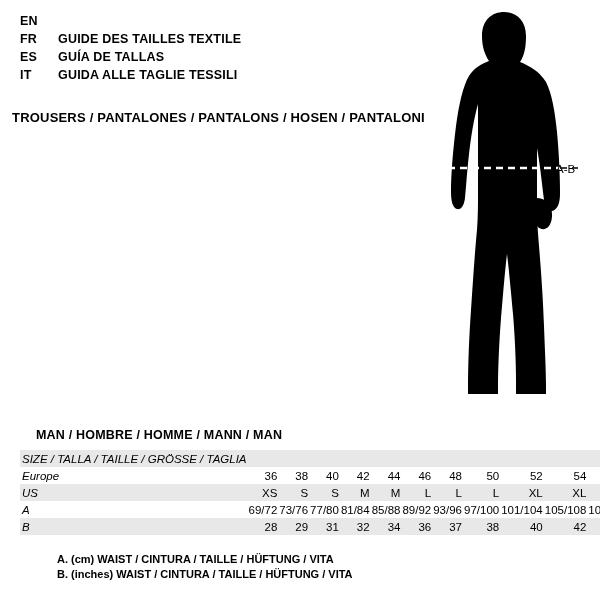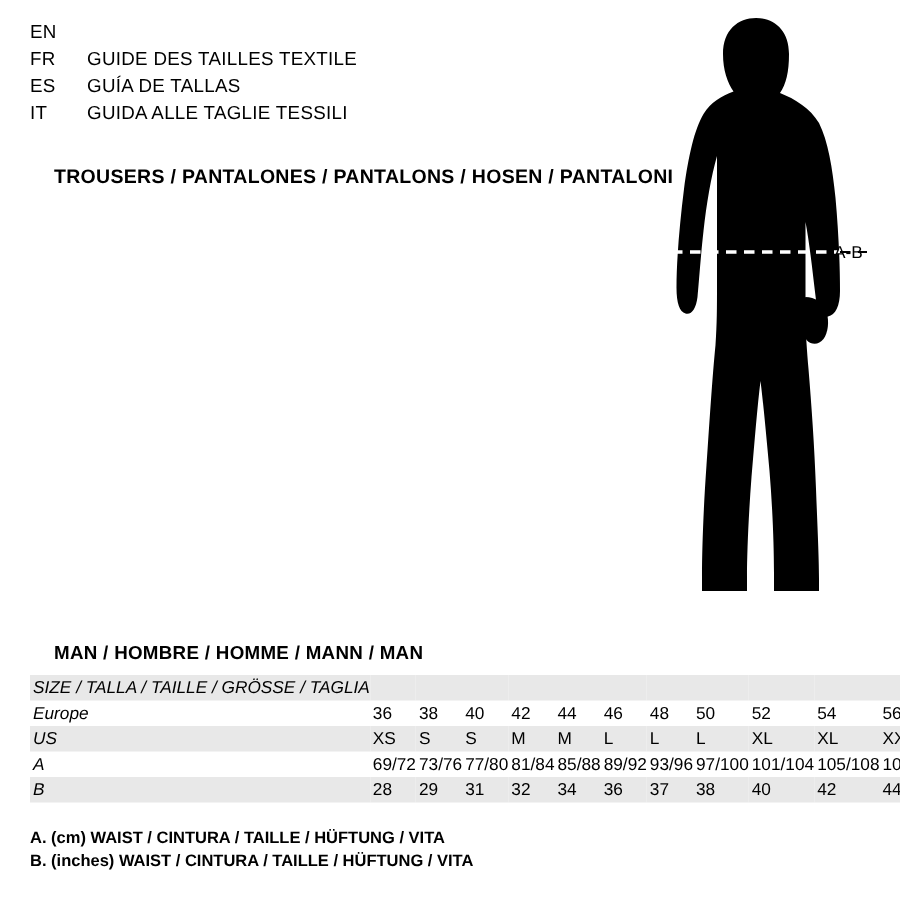--- a/index.html
+++ b/index.html
@@ -15,34 +15,35 @@
     width: 600px; height: 600px;
     overflow: hidden;
     background: #ffffff;
   }
 
   
   .lang-block {
     position: absolute;
     top: 14px; left: 20px;
     width: 340px;
+    font-weight: bold;
   }
   .lang-row {
     display: flex;
     align-items: baseline;
     height: 18px;
     font-size: 12.5px;
     letter-spacing: 0.2px;
   }
   .lang-code { width: 38px; flex: 0 0 38px; }
   .lang-text { white-space: nowrap; }
 
   .section-title {
     position: absolute;
-    top: 110px; left: 36px;
+    top: 110px; left: 12px;
     font-size: 13px;
     font-weight: bold;
     letter-spacing: 0.2px;
   }
 
   
   .figure-wrap {
     position: absolute;
     top: 8px; left: 400px;
     width: 200px; height: 400px;
@@ -82,30 +83,31 @@
   table.size-table th.rowhead,
   table.size-table td.rowhead {
     width: 90px;
     padding-left: 2px;
     font-style: italic;
   }
   table.size-table td.val,
   table.size-table th.val {
     width: 52px;
     padding-left: 2px;
+    text-align: right;
   }
 
   .footnotes {
     position: absolute;
     top: 552px; left: 20px;
     font-size: 11px;
     line-height: 15px;
     font-weight: bold;
   }
-  .footnotes div { white-space: nowrap; }
+  .footnotes div { white-space: nowrap; margin-left: 37px; }
 </style>
 </head>
 <body>
 
 <div class="page">
 
   <div class="lang-block">
     <div class="lang-row">
       <span class="lang-code">EN</span>
     </div>

